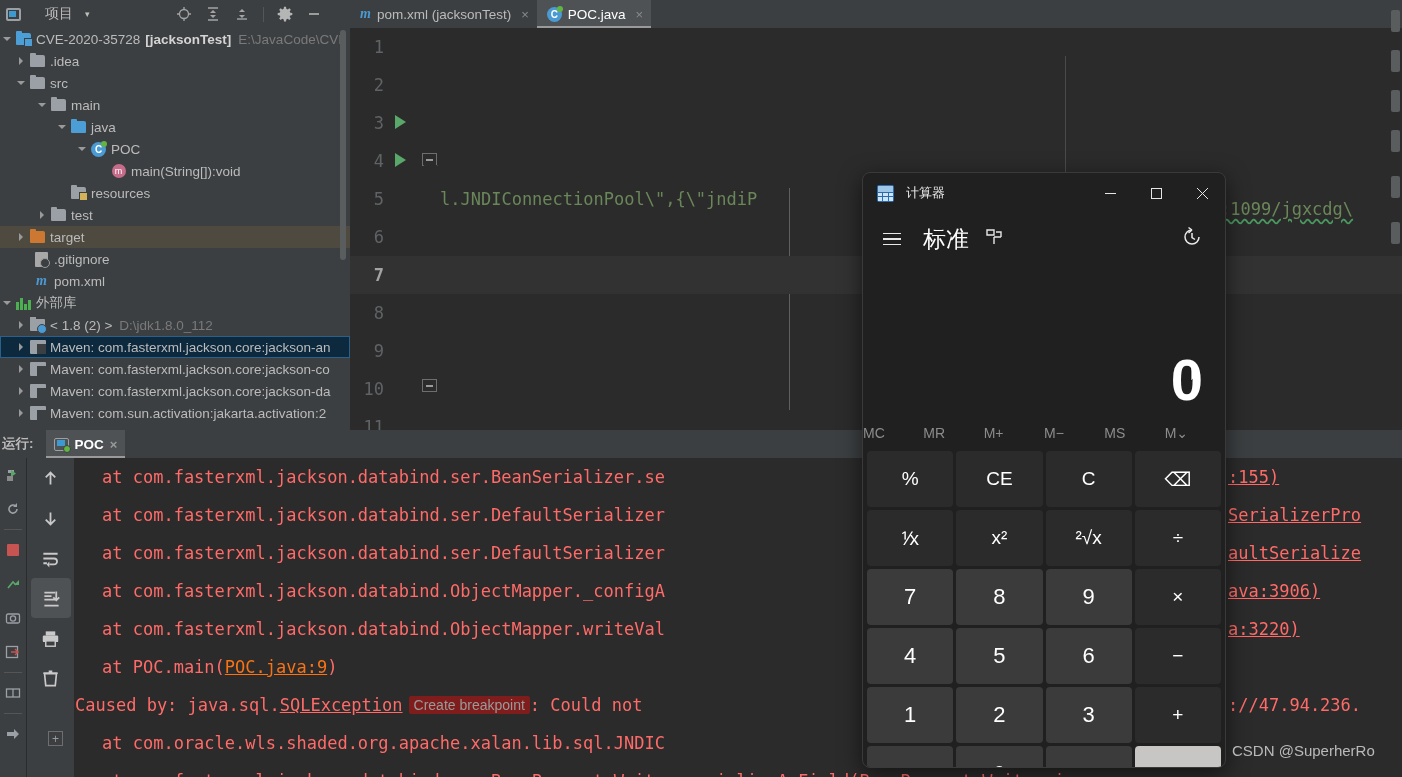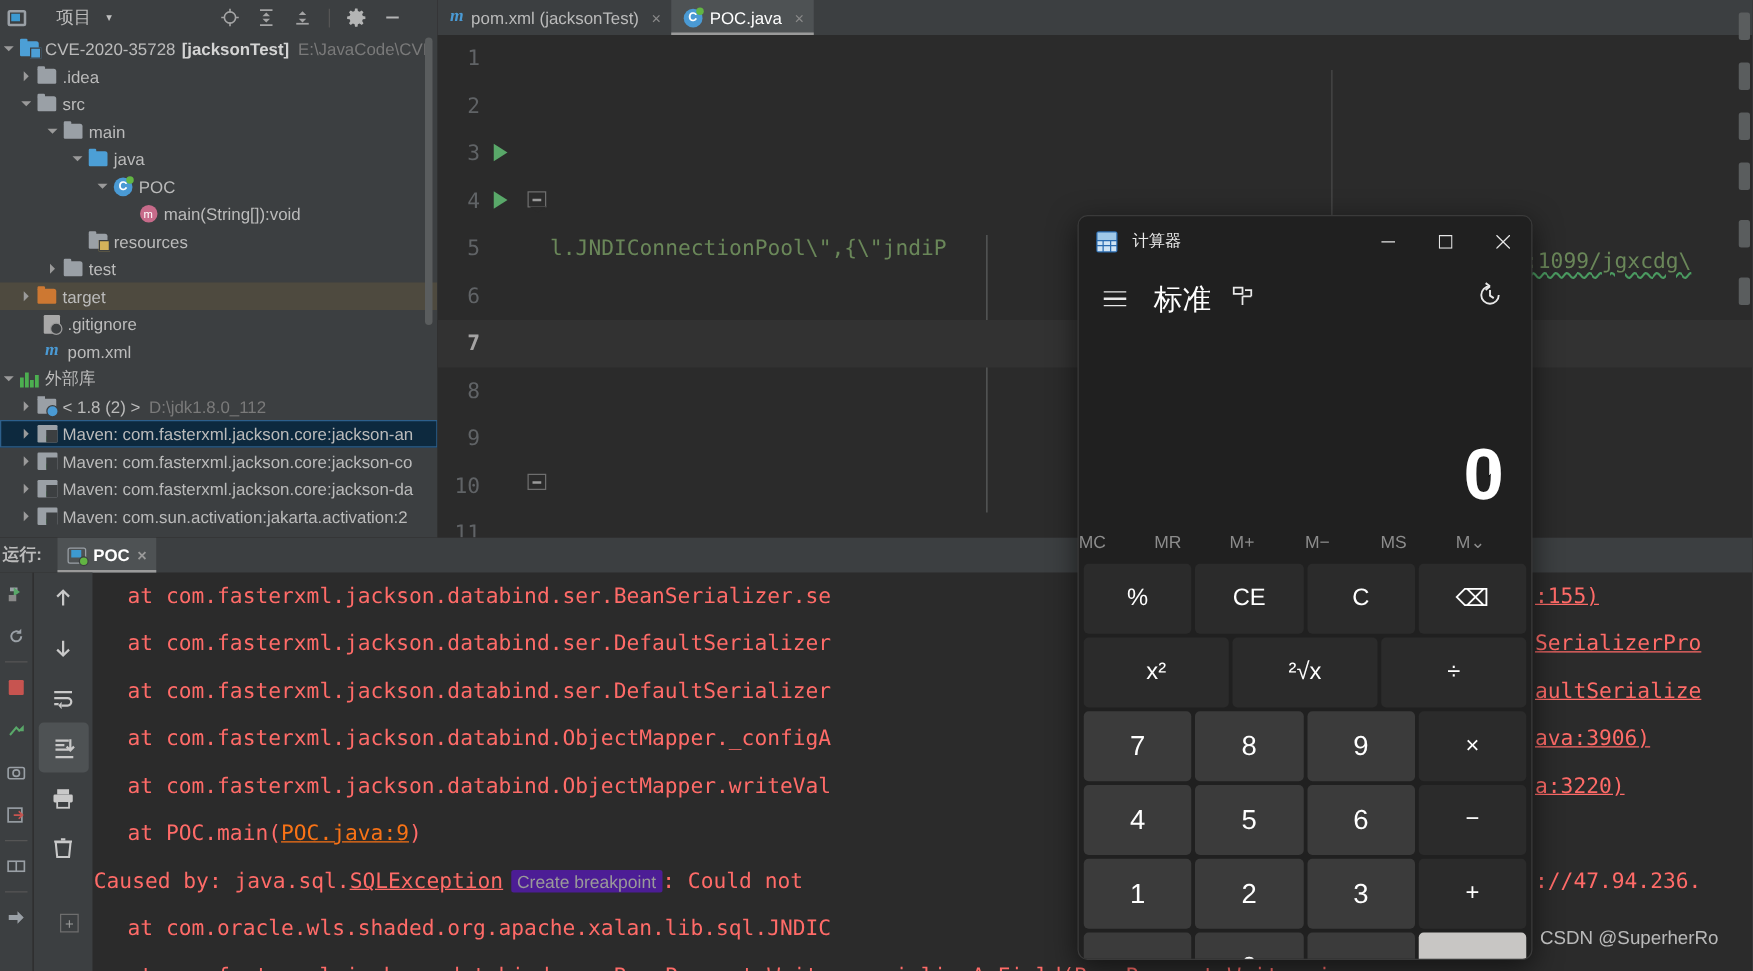--- a/index.html
+++ b/index.html
@@ -134,21 +134,21 @@
   #side-toolbar-b{position:absolute;left:27px;top:458px;width:47px;bottom:0;background:#3c3f41;}
   .tool-ico{width:26px;height:34px;display:flex;align-items:center;justify-content:center;}
   .tool-ico2{width:47px;height:40px;display:flex;align-items:center;justify-content:center;}
   .tool-ico2.active{background:#4e5254;border-radius:4px;width:40px;margin-left:4px;}
   .tb-sep{height:1px;background:#555;margin:3px 4px;}
 
   #console{position:absolute;left:75px;top:458px;right:0;bottom:0;overflow:hidden;
            font-family:"DejaVu Sans Mono","Liberation Mono",monospace;font-size:17px;}
   .c-line{height:38px;display:flex;align-items:center;white-space:pre;color:#ff6b68;}
   .c-link{color:#f97316;text-decoration:underline;}
-  .c-hint{background:#4c1d95;color:#9a9a9a;font-size:14px;padding:1px 5px;border-radius:2px;
+  .c-hint{background:#7f1d1d;color:#9a9a9a;font-size:14px;padding:1px 5px;border-radius:2px;
           font-family:"Liberation Sans",sans-serif;}
   .c-ul{text-decoration:underline;}
   #console-expand{position:absolute;left:48px;top:731px;width:15px;height:15px;border:1px solid #6e6e6e;
           color:#9a9a9a;font-size:12px;display:flex;align-items:center;justify-content:center;}
   #console-scroll{position:absolute;right:2px;top:0;width:10px;bottom:0;}
   .cs-mark{position:absolute;right:0;width:9px;height:22px;background:#5a5d5e;border-radius:2px;}
 
   
   #calc{position:absolute;left:862px;top:172px;width:364px;height:596px;
         background:#202020;border:1px solid #3a3a3a;border-radius:8px;overflow:hidden;
@@ -715,20 +715,21 @@
     </div>
 
     <div id="keypad">
       <div class="krow">
         <button class="key dark">%</button>
         <button class="key dark">CE</button>
         <button class="key dark">C</button>
         <button class="key dark">⌫</button>
       </div>
       <div class="krow">
+        <button class="key dark">⅟x</button>
         <button class="key dark">x²</button>
         <button class="key dark">²√x</button>
         <button class="key dark">÷</button>
       </div>
       <div class="krow">
         <button class="key num">7</button>
         <button class="key num">8</button>
         <button class="key num">9</button>
         <button class="key dark">×</button>
       </div>

